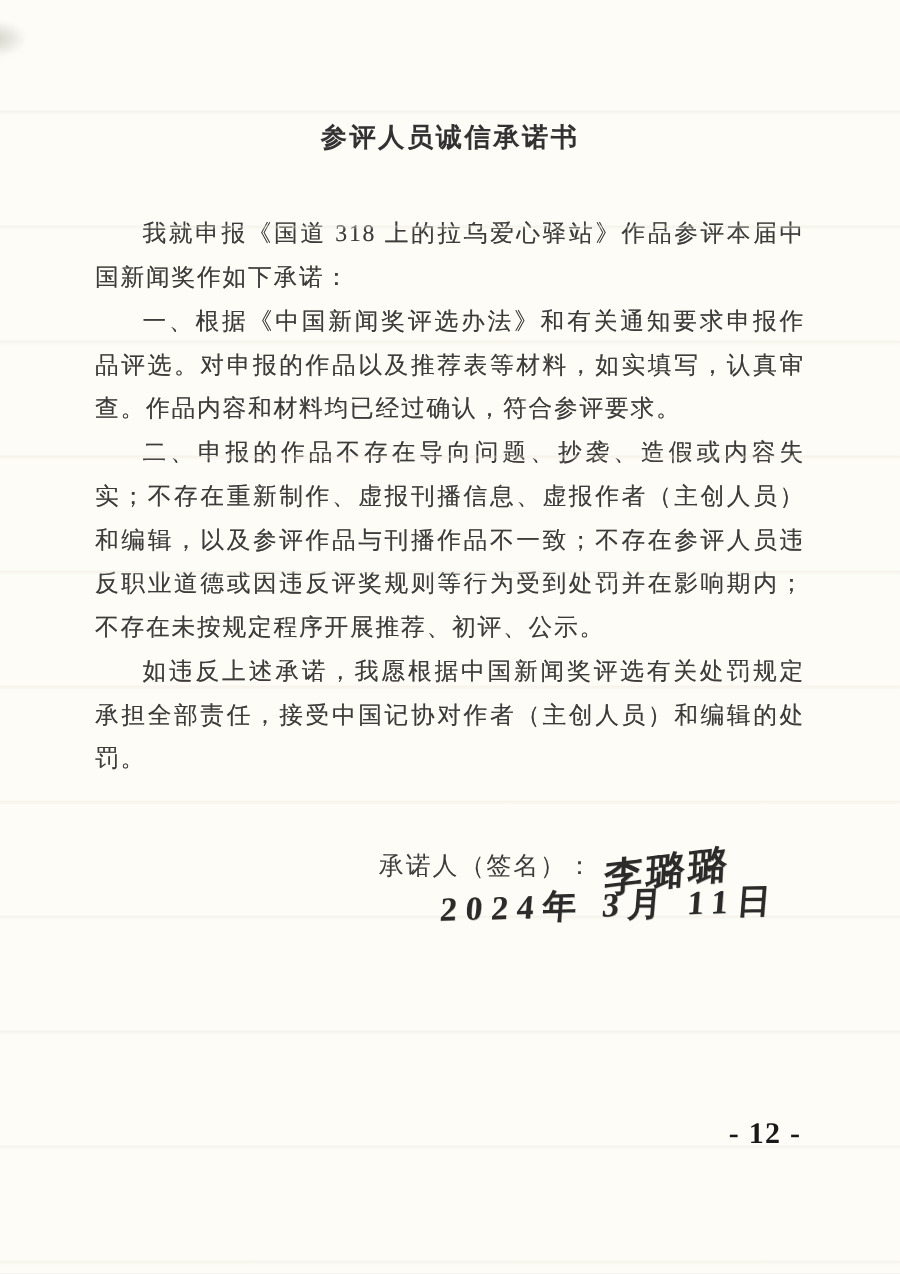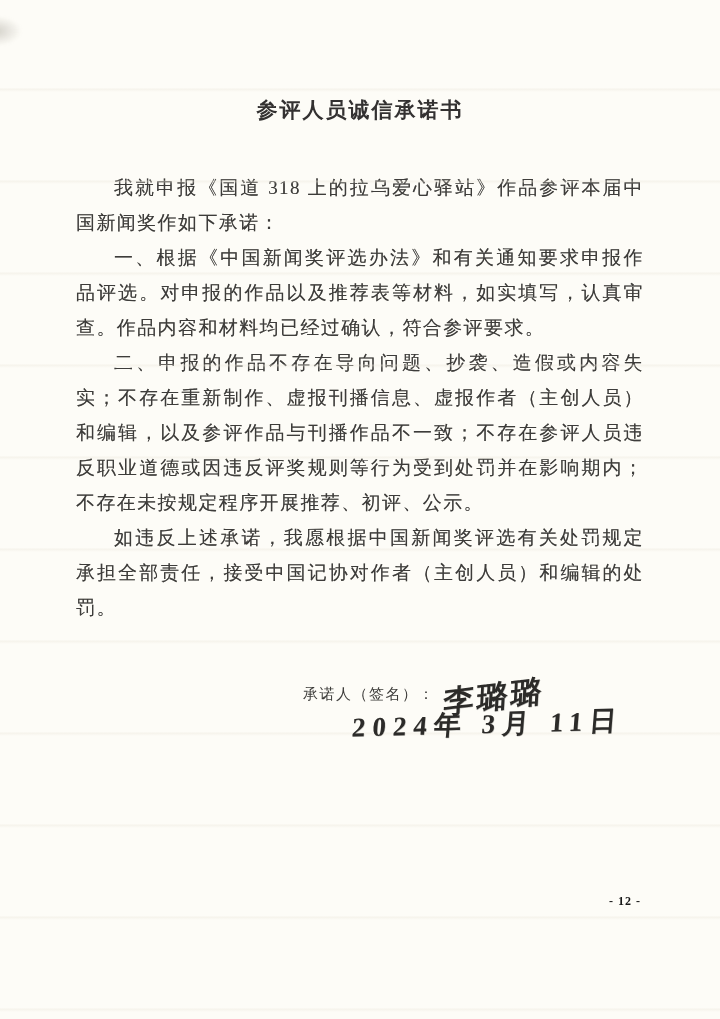--- a/index.html
+++ b/index.html
@@ -62,21 +62,21 @@
     margin: 0;
     text-indent: 2em;
   }
   .sig-row {
     position: absolute;
     left: 303px;
     top: 676px;
     white-space: nowrap;
   }
   .sig-label {
-    font-size: 15px;
+    font-size: 20px;
     letter-spacing: 1.5px;
     color: #3d3c3a;
     vertical-align: 8px;
   }
   .sig-name {
     display: inline-block;
     margin-left: 8px;
     font-size: 31px;
     font-weight: 600;
     color: #2c2b29;
@@ -93,21 +93,21 @@
     color: #2c2b29;
     letter-spacing: 7px;
     transform: rotate(-1.5deg) skewX(-6deg);
     text-shadow: 0.5px 0.5px 0 rgba(44, 43, 41, 0.3);
     white-space: nowrap;
   }
   .page-number {
     position: absolute;
     right: 79px;
     top: 894px;
-    font-size: 12px;
+    font-size: 24px;
     font-weight: 600;
     letter-spacing: 1px;
     color: #181818;
     font-family: "Liberation Serif", "DejaVu Serif", serif;
   }
 </style>
 </head>
 <body>
 
 <div class="page">

